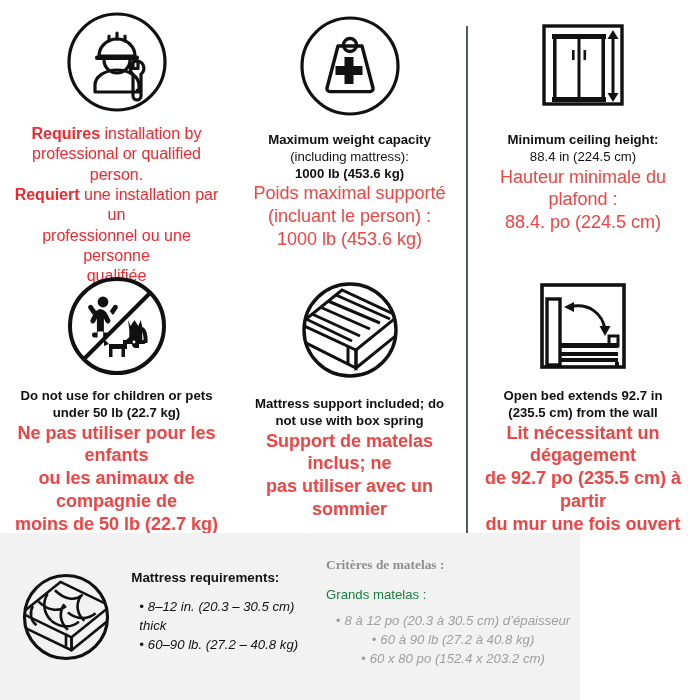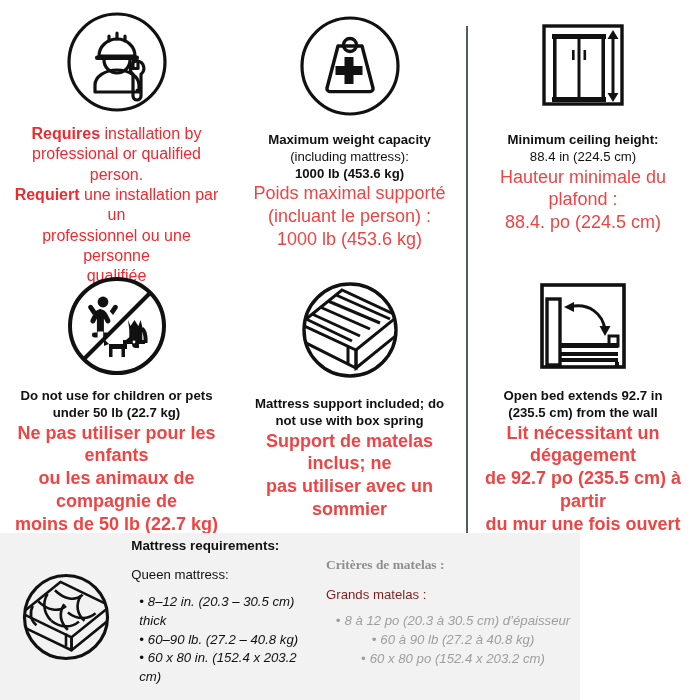--- a/index.html
+++ b/index.html
@@ -54,21 +54,21 @@
     display:flex;align-items:center;
   }
   .bottom-icon{
     width:155px;display:flex;align-items:center;justify-content:center;
   }
   .req-col{width:230px;}
   .req-col.fr-col{width:300px;}
   .req-title{font-size:13.4px;font-weight:bold;color:#111;margin-bottom:13px;}
   .req-title.g{color:#8e8e8e;font-family:Liberation Serif, serif;}
   .req-sub{font-size:13.2px;color:#111;line-height:1.42;}
-  .req-sub.g{color:#7f1d1d;}
+  .req-sub.g{color:#15803d;}
   .bullets{list-style:none;margin:8px;padding:0;font-style:italic;}
   .bullets li{font-size:13.2px;color:#111;line-height:1.42;}
   .bullets.g li{color:#9e9e9e;text-align:center;}
   .bullets li::before{content:"\2022";margin-right:4px;}
   svg{display:block;}
 </style>
 </head>
 <body>
 
 <div class="sheet">
@@ -263,25 +263,23 @@
           <path d="M32 27 C26 37 28 48 36 56"></path>
           <path d="M50 38 C44 48 46 58 54 66"></path>
           <path d="M68 29 C62 39 64 49 72 56"></path>
           <path d="M16 40 C12 48 14 56 20 61"></path>
         </g>
       </svg>
     </div>
 
     <div class="req-col">
       <div class="req-title">Mattress requirements:</div>
-      <div class="req-sub">Queen mattress:</div>
       <ul class="bullets">
         <li>8–12 in. (20.3 – 30.5 cm) thick</li>
         <li>60–90 lb. (27.2 – 40.8 kg)</li>
-        <li>60 x 80 in. (152.4 x 203.2 cm)</li>
       </ul>
     </div>
 
     <div class="req-col fr-col">
       <div class="req-title g">Critères de matelas :</div>
       <div class="req-sub g">Grands matelas :</div>
       <ul class="bullets g">
         <li>8 à 12 po (20.3 à 30.5 cm) d’épaisseur</li>
         <li>60 à 90 lb (27.2 à 40.8 kg)</li>
         <li>60 x 80 po (152.4 x 203.2 cm)</li>

